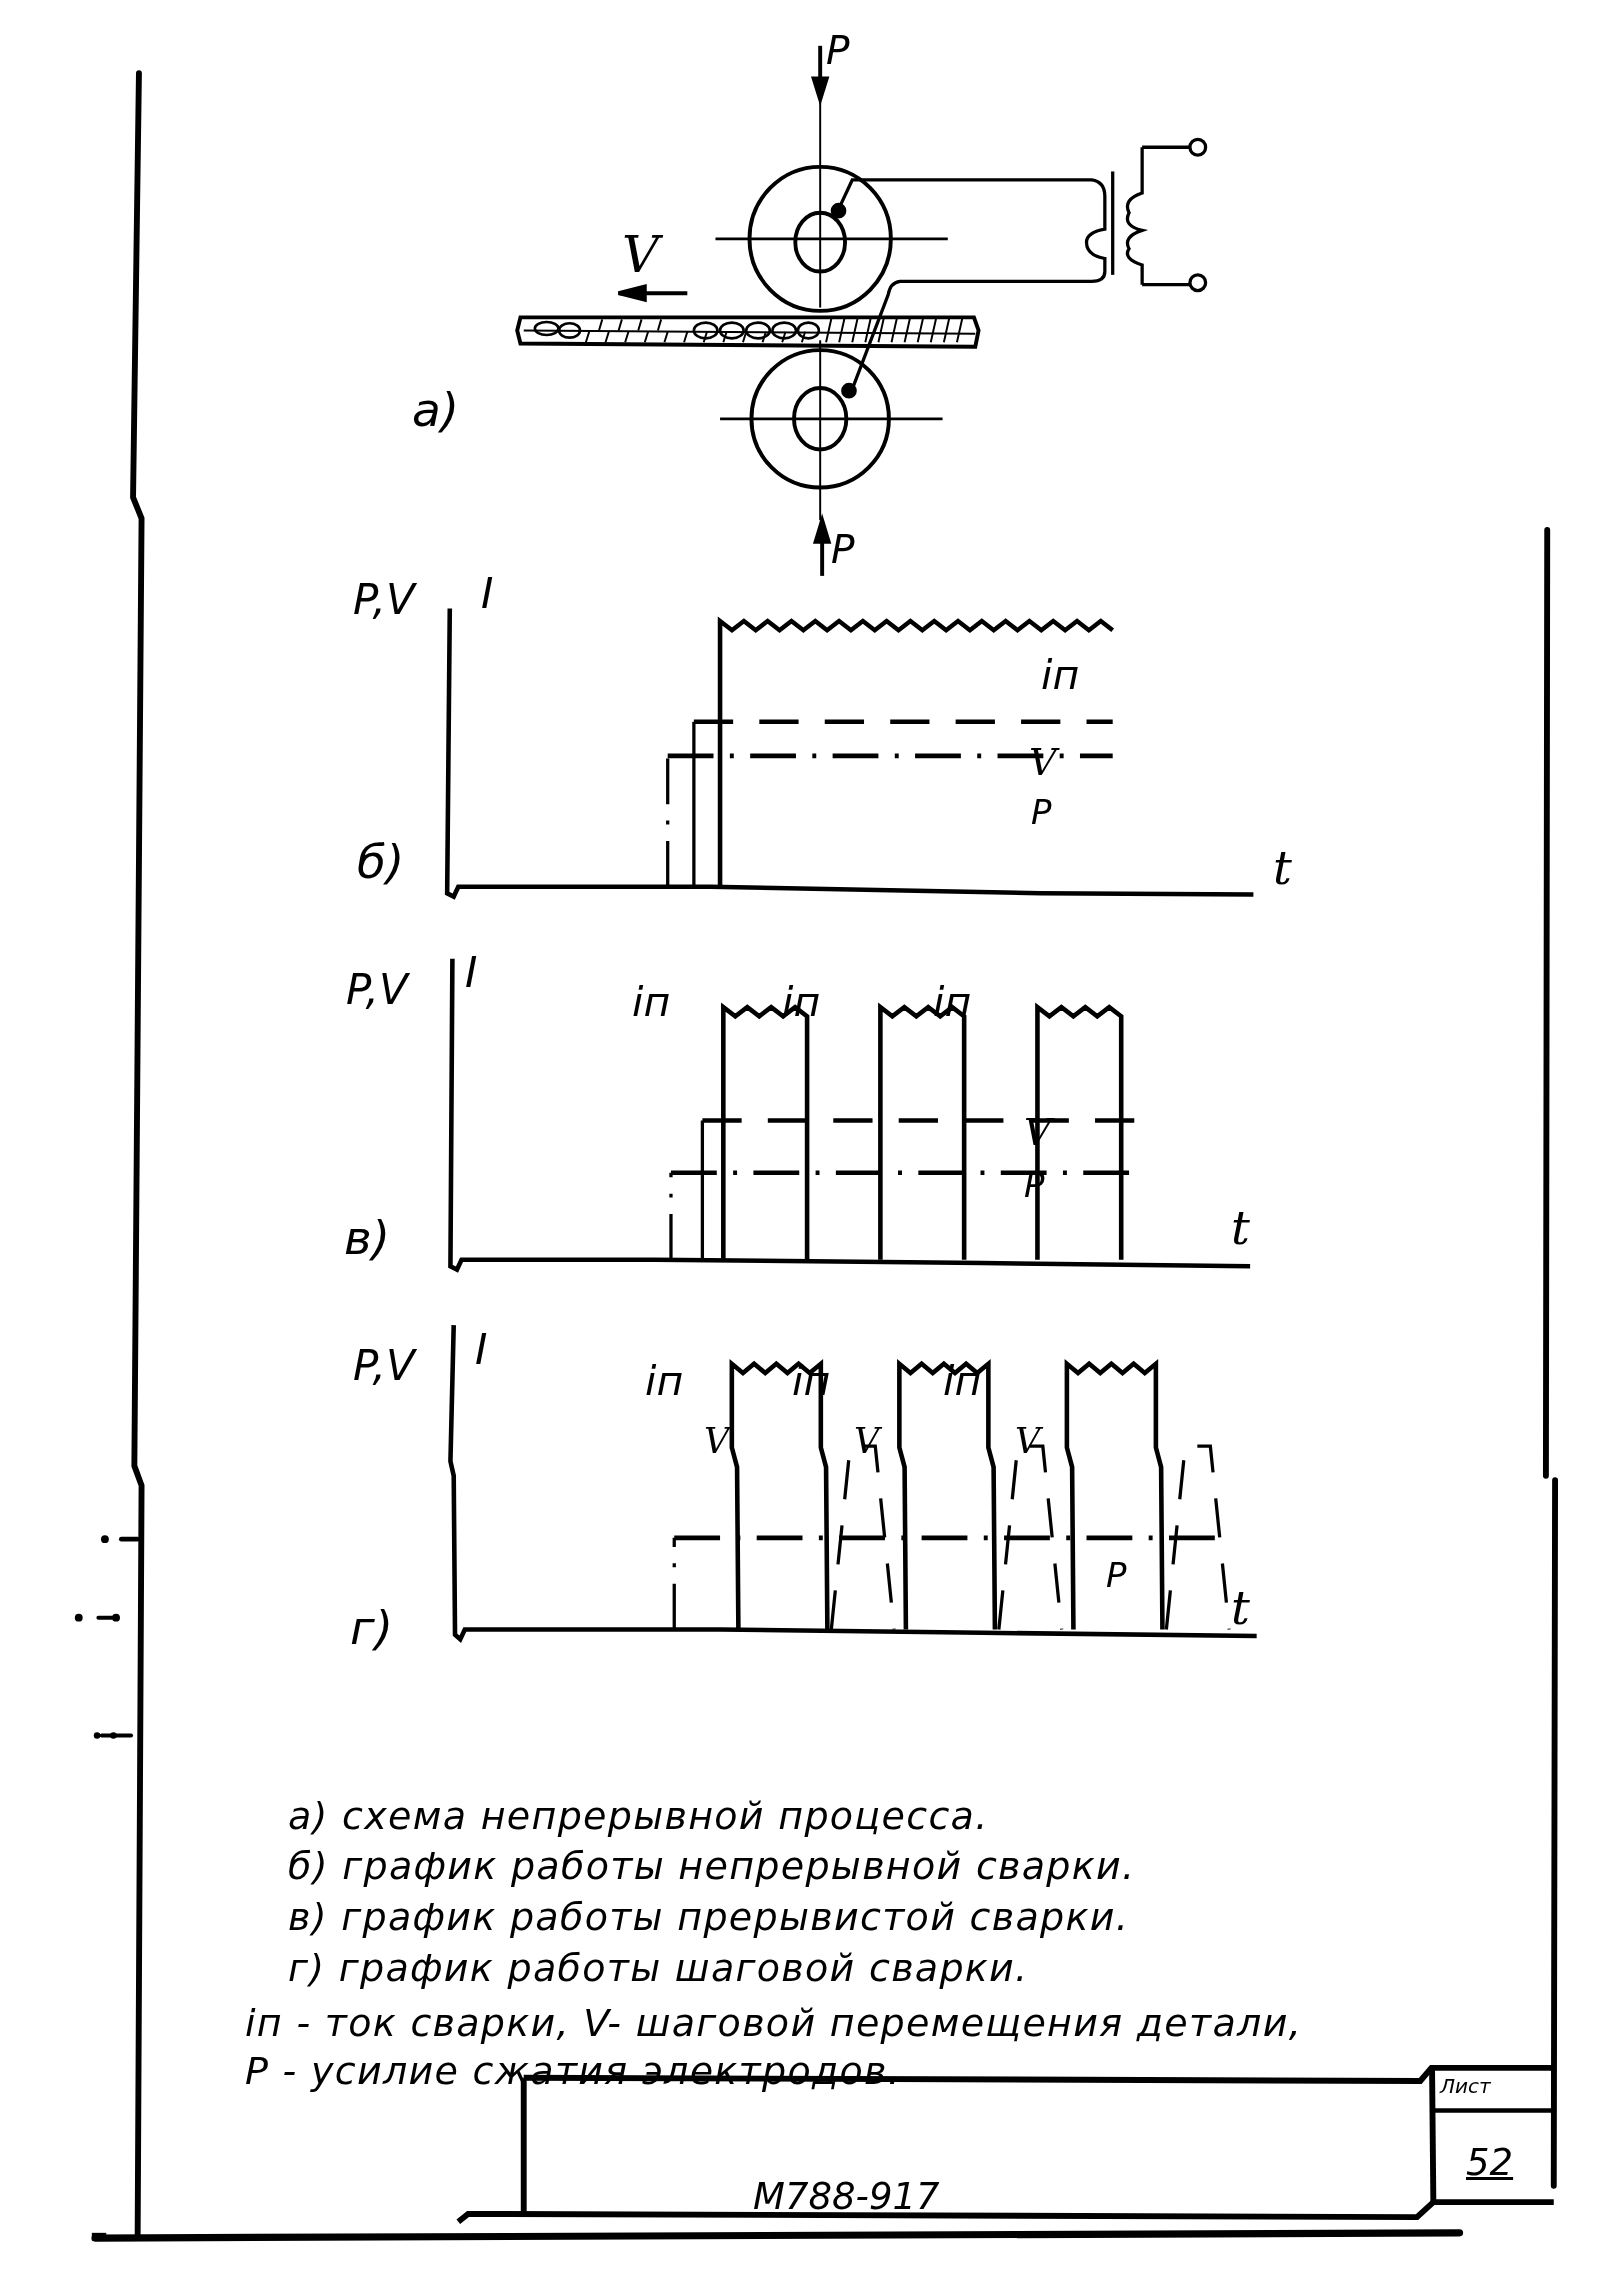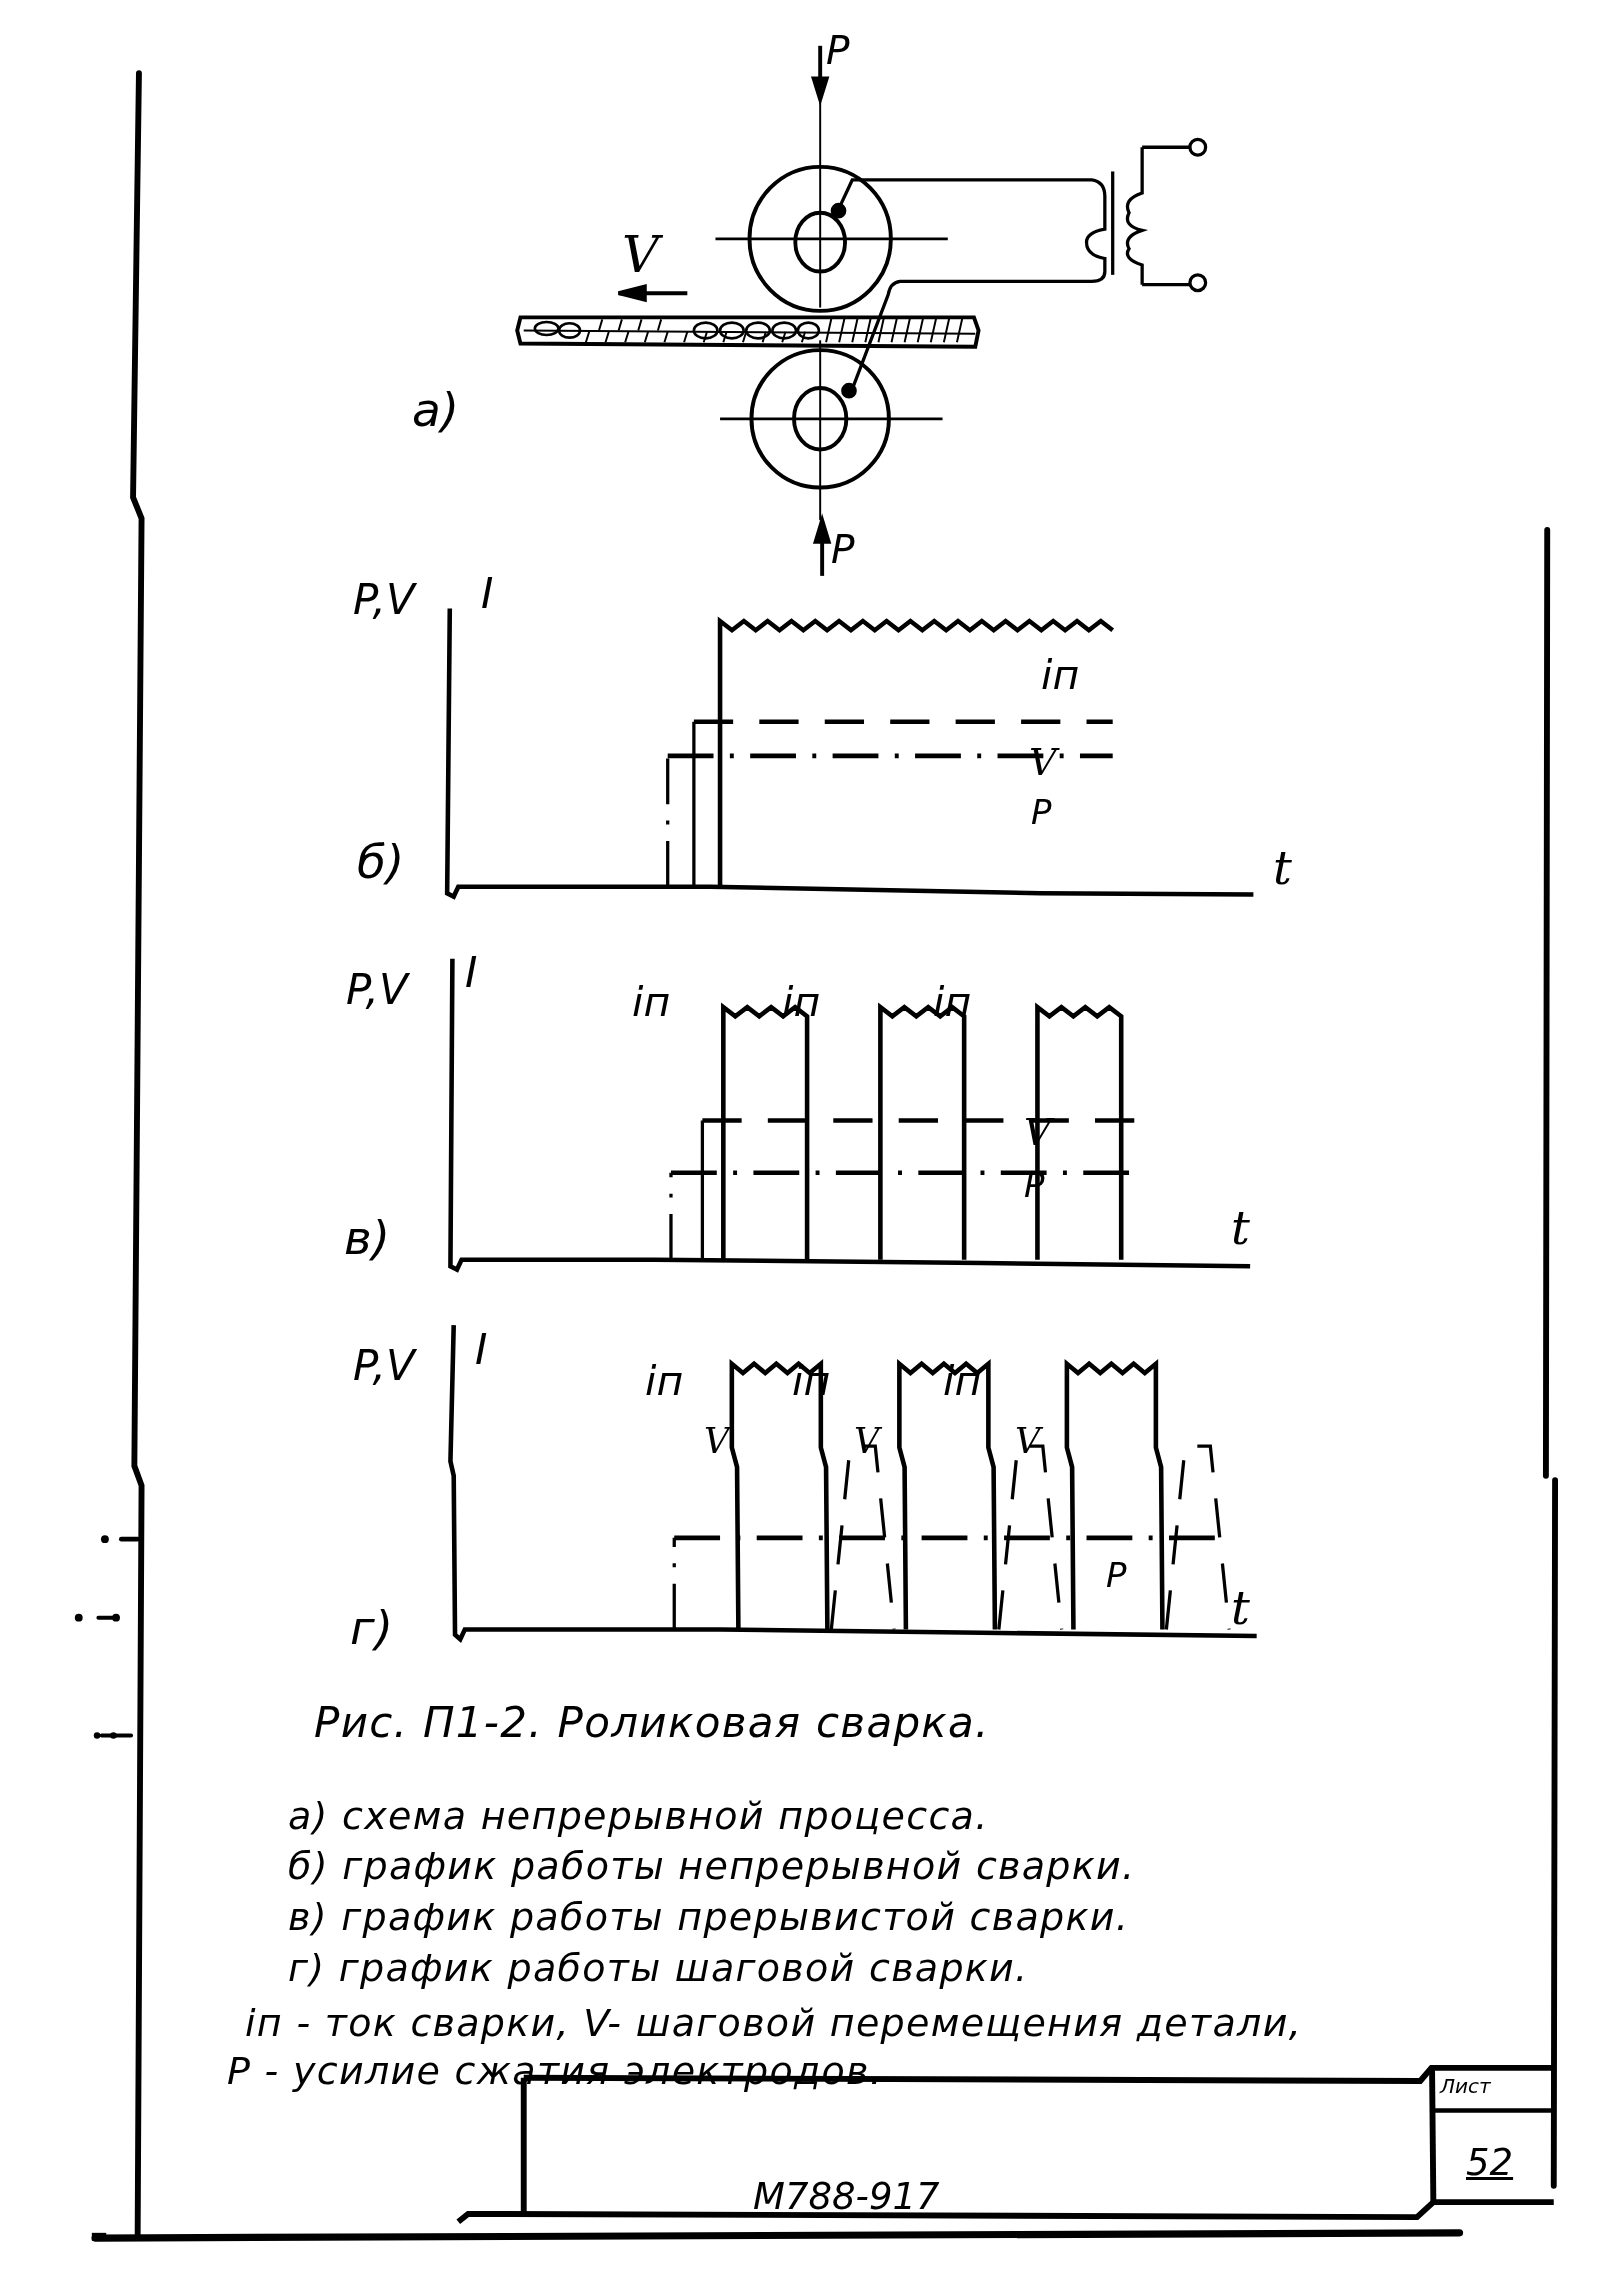--- a/index.html
+++ b/index.html
@@ -171,28 +171,27 @@
 <div class="lbl" style="left:350px;top:1604px;font-size:47px;">г)</div>
 <div class="lbl" style="left:1231px;top:1584px;font-size:47px;font-family:'DejaVu Serif',serif;">t</div>
 <div class="lbl" style="left:645px;top:1361px;font-size:41px;">iп</div>
 <div class="lbl" style="left:792px;top:1361px;font-size:41px;">iп</div>
 <div class="lbl" style="left:943px;top:1361px;font-size:41px;">iп</div>
 <div class="lbl" style="left:704px;top:1424px;font-size:35px;font-family:'DejaVu Serif',serif;">V</div>
 <div class="lbl" style="left:854px;top:1424px;font-size:35px;font-family:'DejaVu Serif',serif;">V</div>
 <div class="lbl" style="left:1015px;top:1424px;font-size:35px;font-family:'DejaVu Serif',serif;">V</div>
 <div class="lbl" style="left:1106px;top:1558px;font-size:34px;">P</div>
 
-<div class="lbl caption-title" style="left:314px;top:1702px;">Рис. П1-2. Роликовая сварка.</div>
 <div>
   <div class="lbl caption-line" style="left:288px;top:1797px;">а) схема непрерывной процесса.</div>
   <div class="lbl caption-line" style="left:288px;top:1847px;">б) график работы непрерывной сварки.</div>
   <div class="lbl caption-line" style="left:288px;top:1898px;">в) график работы прерывистой сварки.</div>
   <div class="lbl caption-line" style="left:288px;top:1949px;text-align:center;">г) график работы шаговой сварки.</div>
   <div class="lbl caption-line" style="left:245px;top:2004px;">iп - ток сварки, V- шаговой перемещения детали,</div>
-  <div class="lbl caption-line" style="left:227px;top:2052px;text-align:center;">P - усилие сжатия электродов.</div>
+  <div class="lbl caption-line" style="left:245px;top:2052px;text-align:center;">P - усилие сжатия электродов.</div>
 </div>
 
 <div class="lbl tb-code" style="left:753px;top:2147px;">М788-917</div>
 <div class="lbl tb-sheet" style="left:1440px;top:2076px;">Лист</div>
 <div class="lbl tb-num" style="left:1466px;top:2144px;">52</div>
 
 </div>
 
 
 </body></html>

